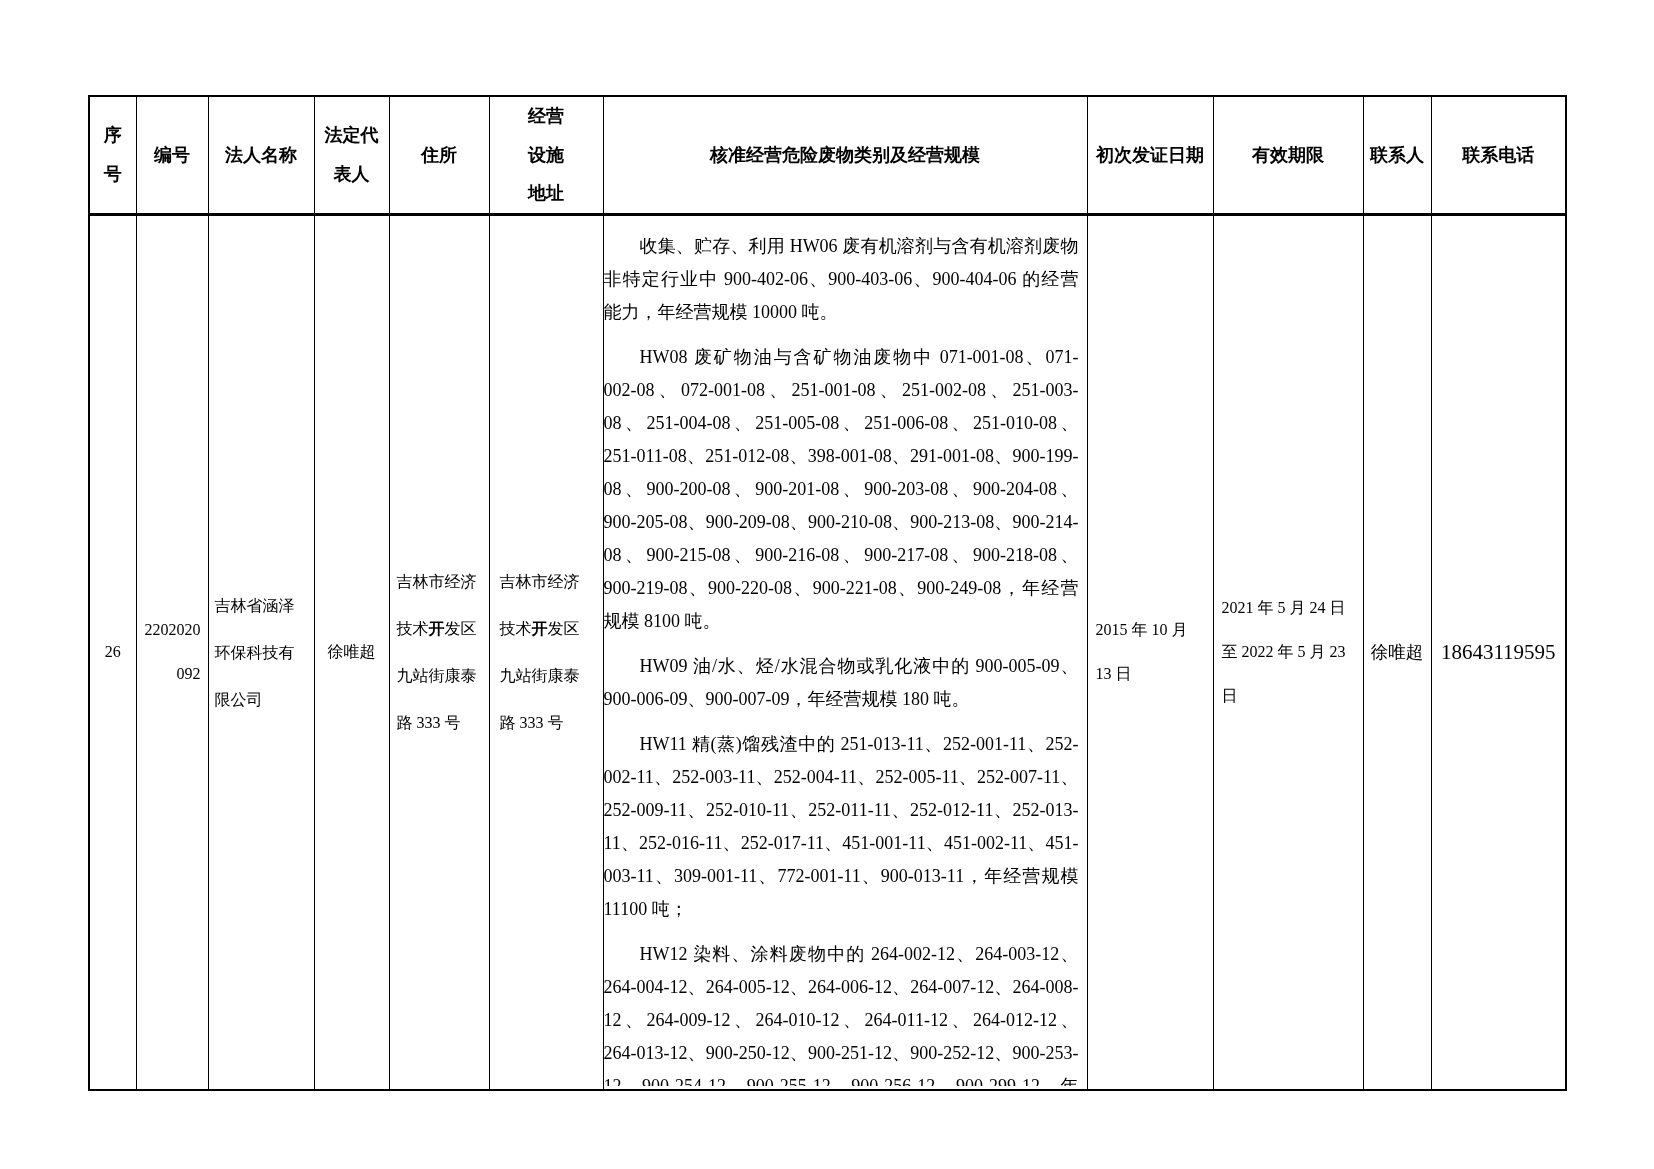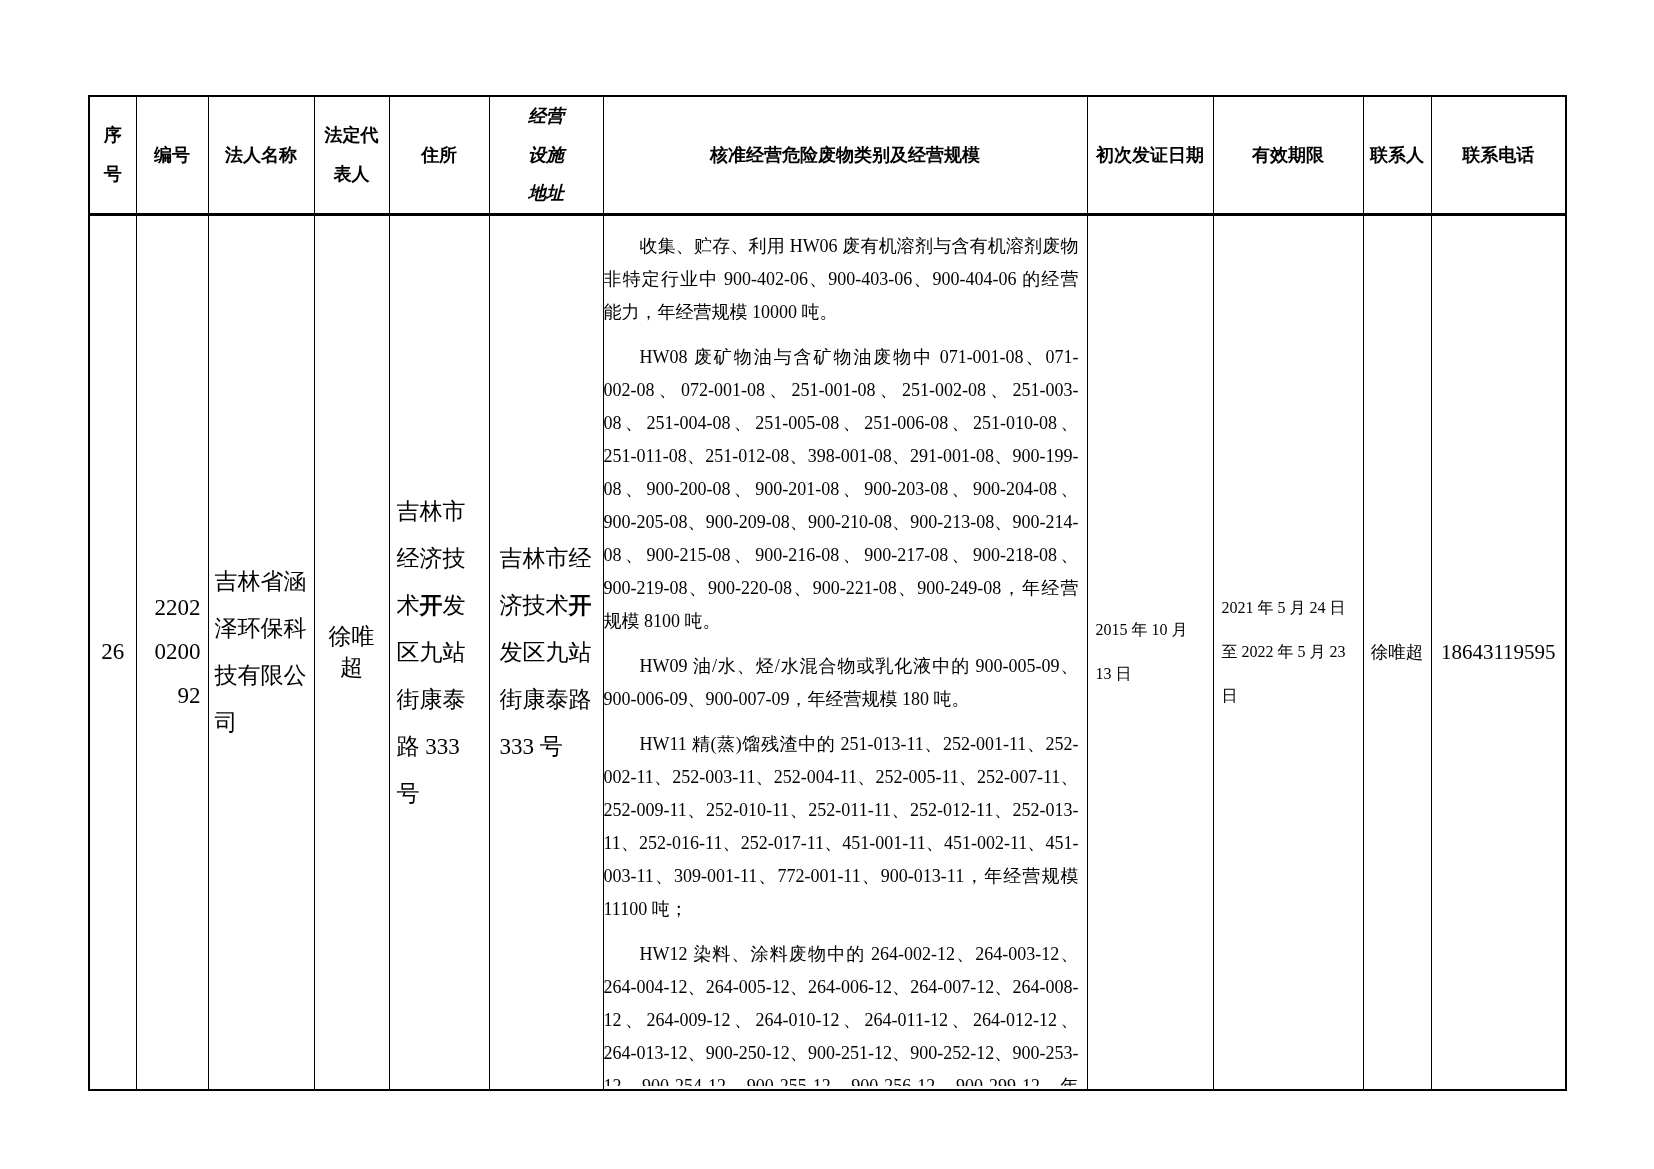--- a/index.html
+++ b/index.html
@@ -25,25 +25,25 @@
     font-family: "Liberation Sans", "DejaVu Sans", sans-serif;
     font-weight: bold;
     font-size: 18px;
     line-height: 2.15;
     text-align: center;
     vertical-align: middle;
     height: 86px;
     padding: 0 6px;
     border-bottom: 3px solid #000;
   }
-  thead th.pad-lg { padding: 0 30px; font-style: italic; }
+  thead th.pad-lg { padding: 0 30px; }
 
   tbody tr { height: 875px; }
   tbody td {
-    font-size: 23px;
+    font-size: 16px;
     text-align: center;
     vertical-align: middle;
     padding: 0 6px;
   }
 
   .cell-code { text-align: right; padding: 0 7px; line-height: 44px; word-break: break-all; }
   .cell-company { text-align: left; padding: 0 6px; line-height: 47px; }
   .cell-address { text-align: left; padding: 0 7px; line-height: 47px; }
   .cell-facility { text-align: left; padding: 0 10px; line-height: 47px; }
   .bold-char { font-weight: bold; }

